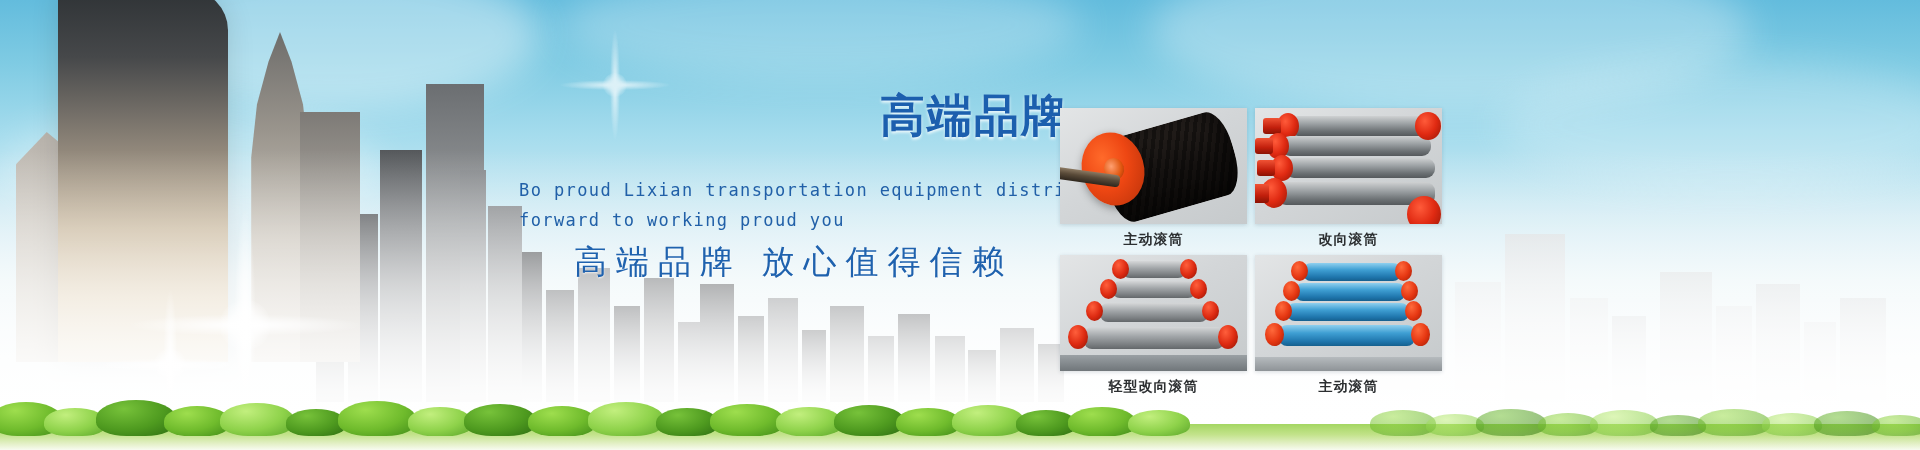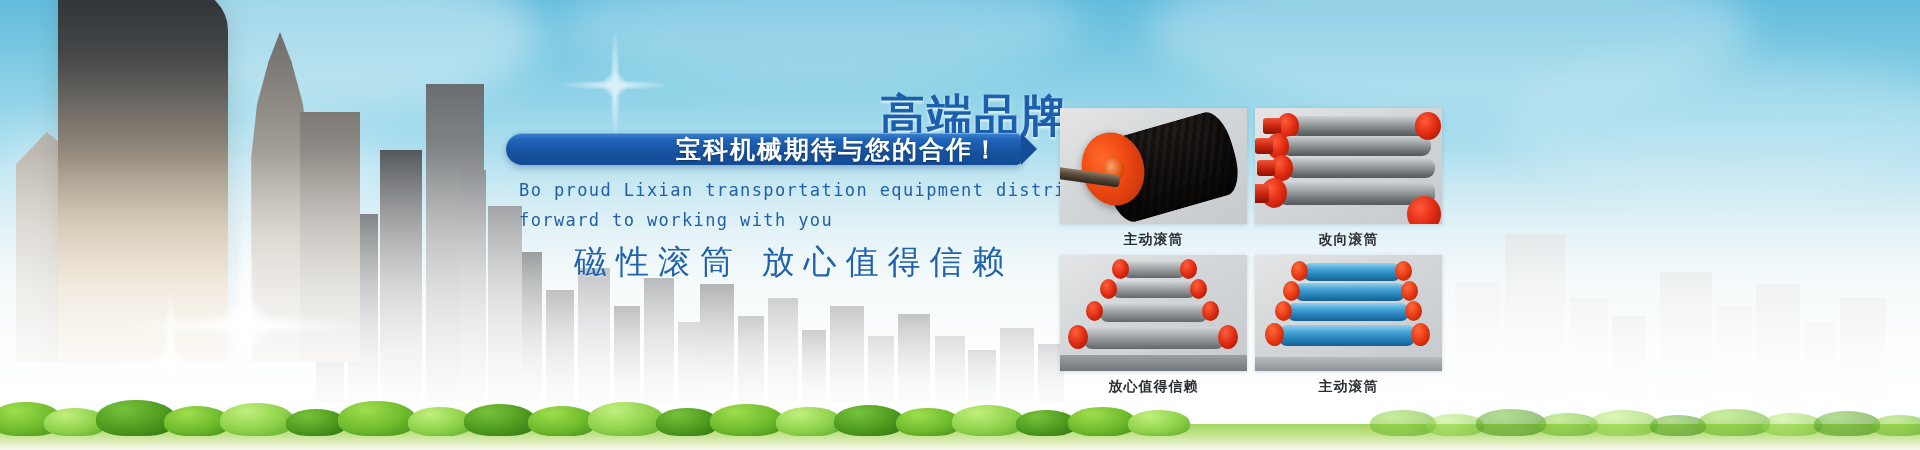--- a/index.html
+++ b/index.html
@@ -297,28 +297,25 @@
       <div class="bush dk" style="left:454px;width:66px;height:25px;"></div>
       <div class="bush" style="left:512px;width:56px;height:21px;"></div>
     </div>
   </div>
 
   <div class="textblock">
 
 
     <div class="brandname">高端品牌</div>
 
-    <div class="pill">
-      <div class="pill-text">宝科机械期待与您的合作！</div>
-    </div>
 
     <div class="engline eng1">Bo proud Lixian transportation equipment distribution look</div>
-    <div class="engline eng2">forward to working with you</div>
-
-    <div class="slogan">磁性滚筒  放心值得信赖</div>
+    <div class="engline eng2">forward to working proud you</div>
+
+    <div class="slogan">高端品牌  放心值得信赖</div>
   </div>
 
   <div class="products">
 
     <div class="prow">
 
       <div class="pcard">
         <div class="thumb">
           <div class="dp-body"></div>
           <div class="dp-disc"></div>
@@ -367,21 +364,21 @@
           <div class="lb-end" style="left:130px;top:24px;"></div>
 
           <div class="lb" style="left:40px;top:48px;width:108px;height:19px;"></div>
           <div class="lb-end" style="left:26px;top:46px;"></div>
           <div class="lb-end" style="left:142px;top:46px;"></div>
 
           <div class="lb" style="left:24px;top:72px;width:140px;height:22px;"></div>
           <div class="lb-end" style="left:8px;top:70px;width:20px;height:24px;"></div>
           <div class="lb-end" style="left:158px;top:70px;width:20px;height:24px;"></div>
         </div>
-        <div class="cap">放心值得信赖</div>
+        <div class="cap">轻型改向滚筒</div>
       </div>
 
       <div class="pcard">
         <div class="thumb">
           <div class="mp-base"></div>
           <div class="mp" style="left:48px;top:8px;width:98px;"></div>
           <div class="mp-end" style="left:36px;top:6px;"></div>
           <div class="mp-end" style="left:140px;top:6px;"></div>
 
           <div class="mp" style="left:40px;top:28px;width:110px;"></div>

